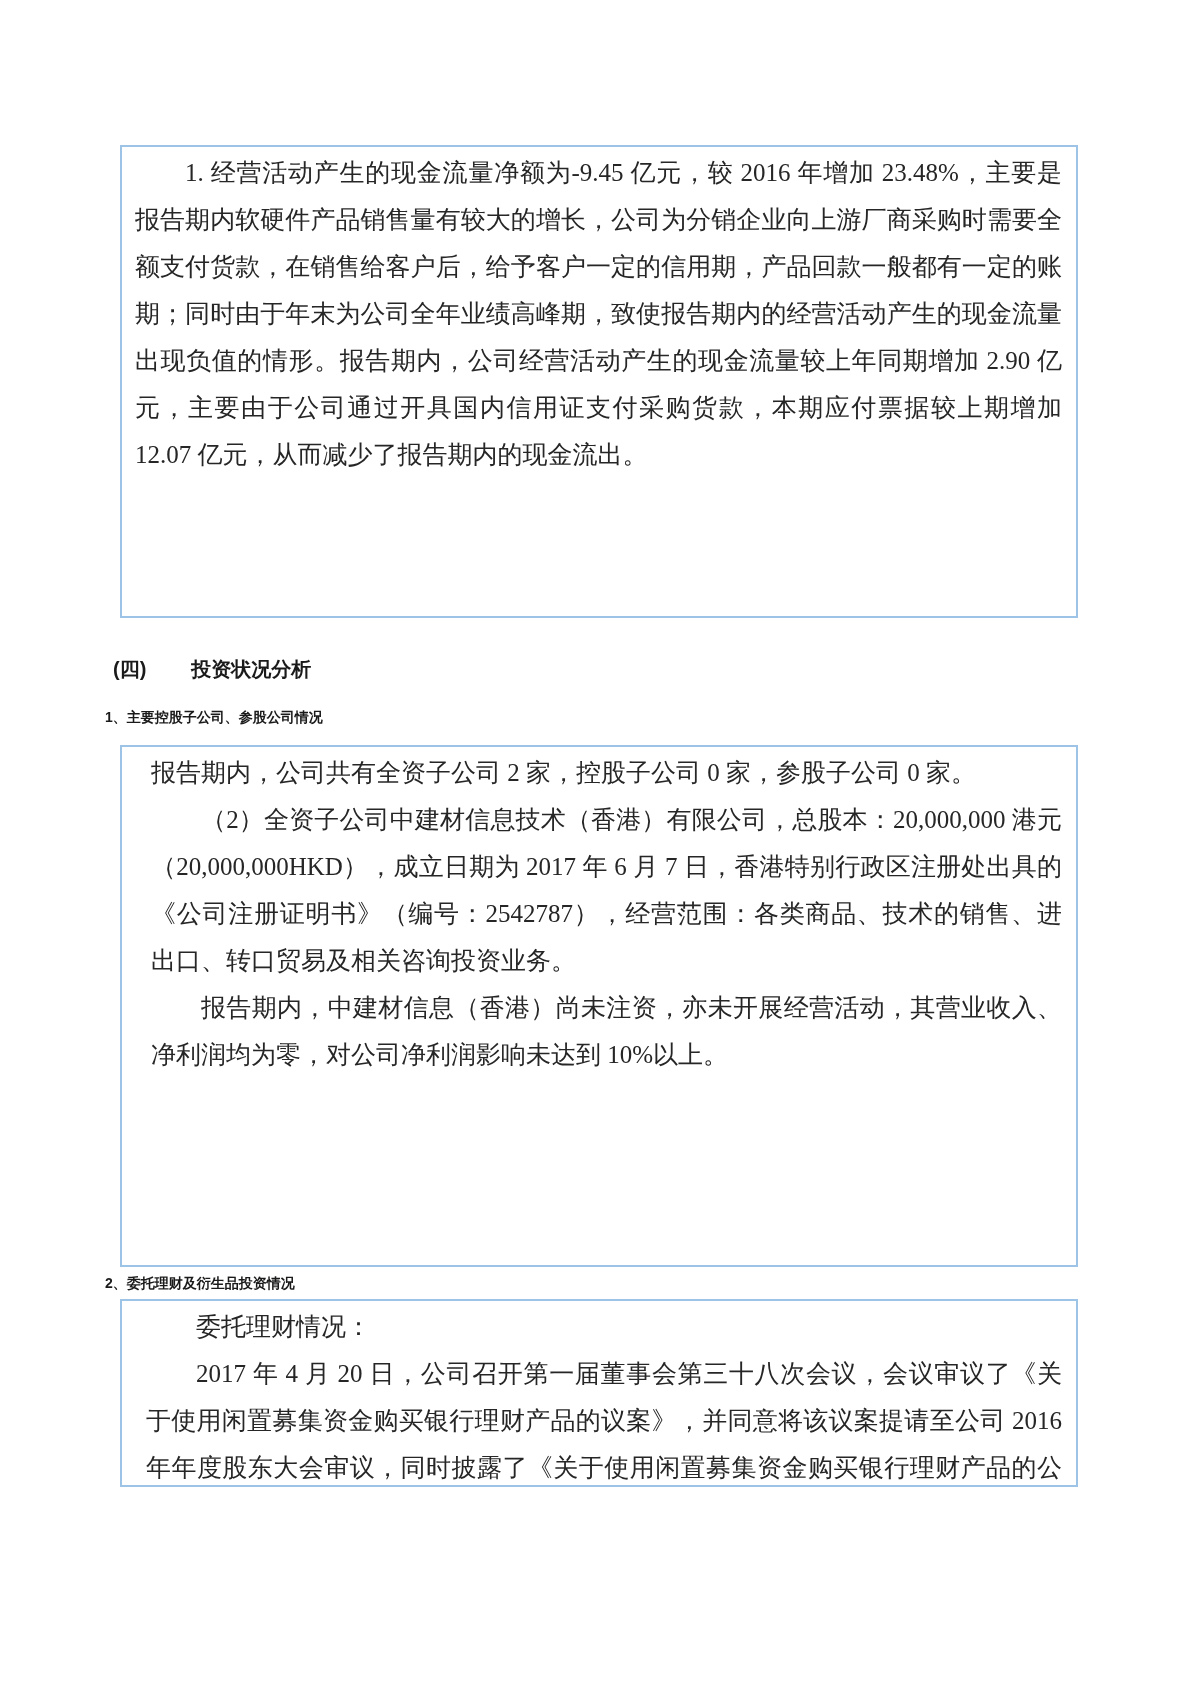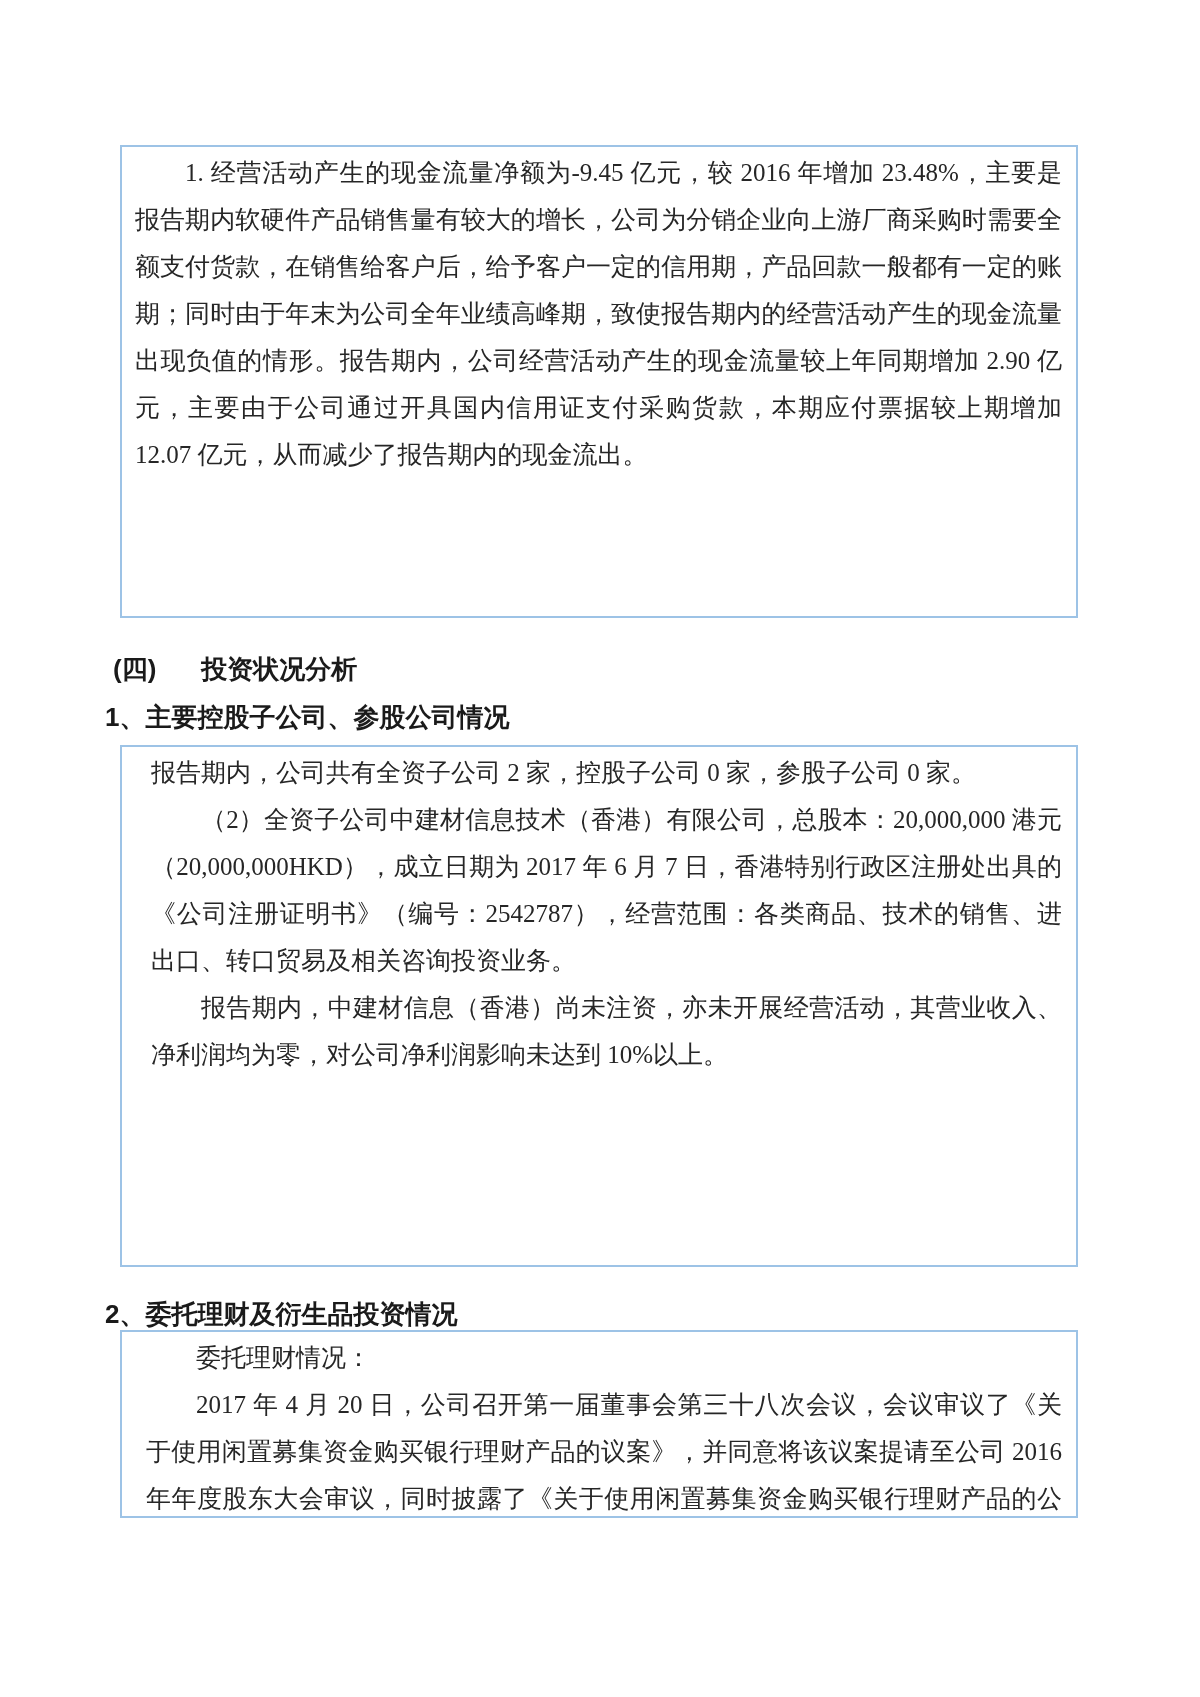--- a/index.html
+++ b/index.html
@@ -31,35 +31,35 @@
     font-size: 25px;
     line-height: 47px;
     text-align: justify;
     color: #262626;
   }
   .para.indent { text-indent: 2em; }
   .sec-heading {
     margin: 34px 0 0 8px;
     font-family: "Liberation Sans", "DejaVu Sans", sans-serif;
     font-weight: bold;
-    font-size: 26px;
+    font-size: 20px;
     line-height: 34px;
     color: #1a1a1a;
   }
   .sec-heading .sec-title { margin-left: 45px; }
   .sub-heading {
     margin: 0;
     font-family: "Liberation Sans", "DejaVu Sans", sans-serif;
     font-weight: bold;
-    font-size: 26px;
+    font-size: 14px;
     line-height: 30px;
     color: #1a1a1a;
   }
   .sub-heading-1 { margin-top: 16px; }
-  .sub-heading-2 { margin-top: 31px; line-height: 32px; }
+  .sub-heading-2 { line-height: 32px; }
   .box-2 { margin-top: 13px; padding-left: 29px; }
   .box-3 { margin-top: 0; }
 </style>
 </head>
 <body>
 
 <div class="page">
   <div class="content">
 
     <div class="text-box box-1">

